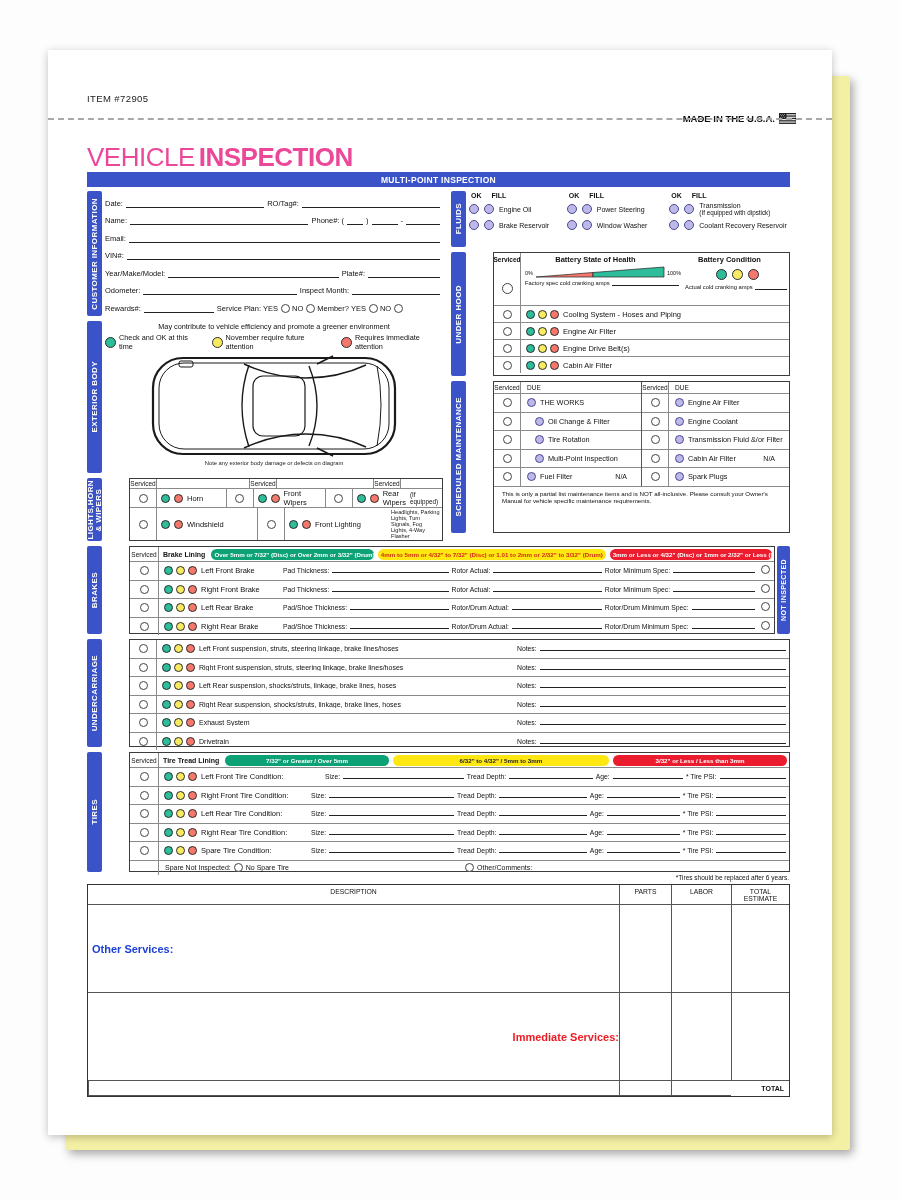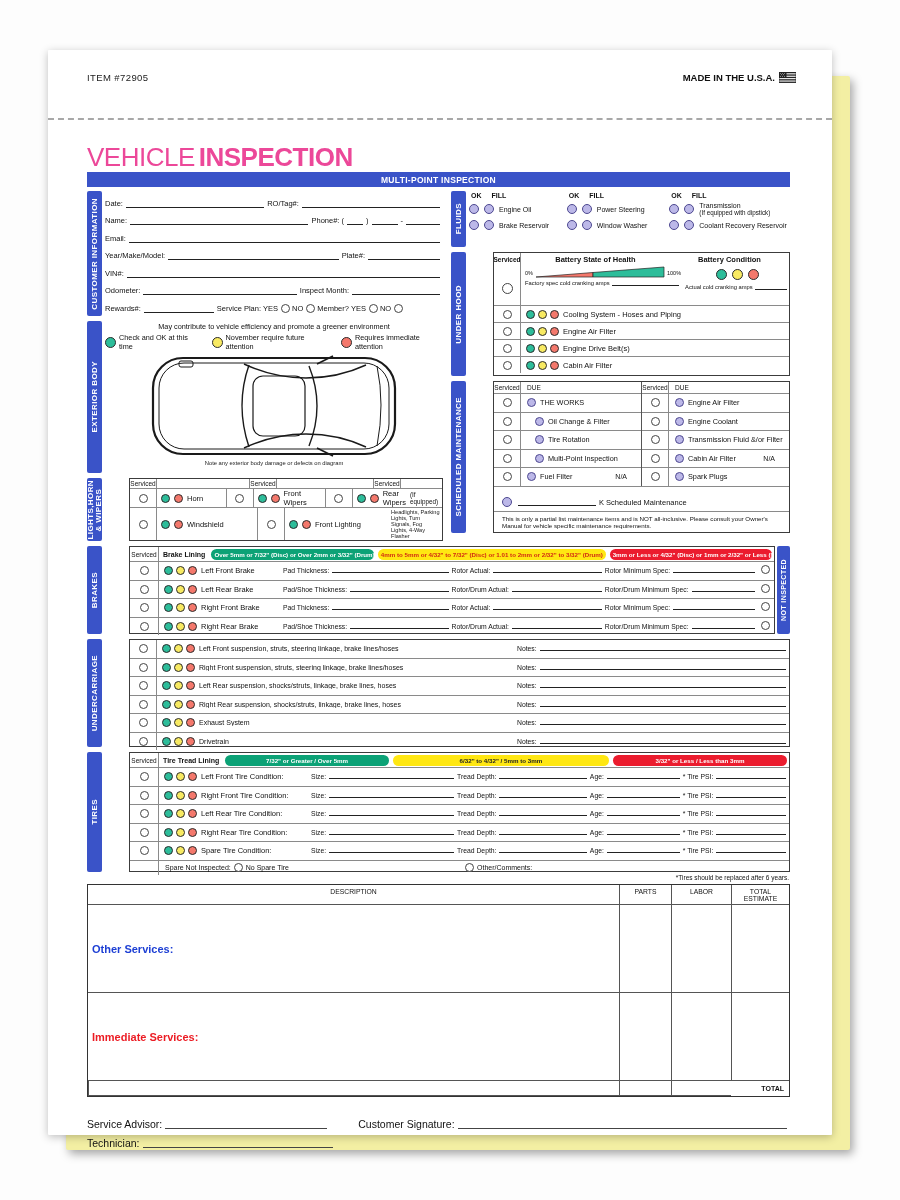--- a/index.html
+++ b/index.html
@@ -10,21 +10,21 @@
   }
   
   .sheet-yellow{position:absolute;left:66px;top:76px;width:784px;height:1074px;
     background:var(--copy-yellow,#f3efa3);border-radius:2px;
     box-shadow:3px 4px 10px rgba(0,0,0,.35);}
   .sheet{position:absolute;left:48px;top:50px;width:784px;height:1085px;
     background:#fff;border-radius:1px;box-shadow:0 2px 9px rgba(0,0,0,.25);}
   .perf-line{position:absolute;left:0;right:0;top:68px;border-top:2px dashed #a8a8a8;}
   .item-line{position:absolute;left:39px;right:36px;top:22px;display:flex;justify-content:space-between;align-items:center;}
   .item-no{font-size:9.5px;letter-spacing:.4px;color:#222;}
-  .made-in{font-size:9.5px;font-weight:bold;display:flex;align-items:center;gap:4px;}
+  .made-in{font-size:9.5px;font-weight:bold;display:flex;align-items:center;gap:4px;margin-top:41px;}
   .content{position:absolute;left:39px;right:42px;top:94px;}
 
   
   .title{font-size:26px;line-height:26px;letter-spacing:-.5px;color:#ec4899;}
   .title .light{font-weight:normal;}
   .title .bold{font-weight:800;margin-left:4px;}
   .banner{background:var(--blue,#3a53c8);color:#fff;text-align:center;font-weight:bold;
     font-size:8.5px;letter-spacing:.3px;padding:2.5px 0;margin:2px 0 4px 0;}
 
   
@@ -120,21 +120,21 @@
 
   
   .etab{border:1.3px solid #333;display:grid;grid-template-columns:1fr 52px 60px 58px;}
   .etab .th{font-size:6.8px;text-align:center;padding:2.5px 1px;border-bottom:1px solid #555;}
   .etab .cl{border-left:1px solid #555;}
   .etab .cell{border-bottom:1px solid #555;}
   .etab .desc-cell{height:49px;padding:3px 0 0 4px;font-size:11px;font-weight:bold;margin-top:35px;}
   .etab .tot-row{height:15px;display:flex;align-items:center;justify-content:flex-end;padding-right:5px;font-size:7px;font-weight:bold;}
   .etab .last{border-bottom:none;}
   .est-blue{color:var(--est-blue,#1d3fd4);}
-  .est-red{color:var(--est-red,#ec1c24);}
+  .est-red{color:var(--est-red,#ec1c24);text-align:right;}
   .est-yellow{color:var(--est-yellow,#ffe712);text-shadow:-1px 0 #000,1px 0 #000,0 -1px #000,0 1px #000,-1px -1px #000,1px 1px #000,-1px 1px #000,1px -1px #000;}
   .footnote{text-align:right;font-size:6.5px;margin:2px 1px 3px 0;}
 
   
   .sig{font-size:10.5px;margin-top:14px;}
   .sigrow{display:flex;align-items:flex-end;height:19px;}
   .sig .ln{border-bottom:1px solid #444;}
 </style>
 </head>
 <body>
@@ -201,28 +201,28 @@
                 <span class="lbl">)</span>
                 <span class="ln lnw" style="width:26px"></span>
                 <span class="lbl">-</span>
                 <span class="ln lnw" style="width:34px"></span>
               </div>
             <div class="fr">
                 <span class="lbl">Email:</span>
                 <span class="ln"></span>
               </div>
             <div class="fr">
+                <span class="lbl">VIN#:</span>
+                <span class="ln"></span>
+              </div>
+            <div class="fr">
                 <span class="lbl">Year/Make/Model:</span>
                 <span class="ln"></span>
                 <span class="lbl">Plate#:</span>
                 <span class="ln lnw" style="width:72px"></span>
-              </div>
-            <div class="fr">
-                <span class="lbl">VIN#:</span>
-                <span class="ln"></span>
               </div>
             <div class="fr">
                 <span class="lbl">Odometer:</span>
                 <span class="ln"></span>
                 <span class="lbl">Inspect Month:</span>
                 <span class="ln lnw" style="width:88px"></span>
               </div>
             <div class="fr">
                 <span class="lbl">Rewards#:</span>
                 <span class="ln lnw" style="width:70px"></span>
@@ -623,25 +623,20 @@
                       <span class="c cw"></span>
                     </span>
                     <span class="vsep"></span>
                     <span class="due-cell">
                       <span class="c cp"></span>
                       <span>Spark Plugs</span>
                     </span>
                   </div>
               </div>
             </div>
-            <div class="kline">
-              <span class="c cp" style="width:10px;height:10px;margin-right:3px;"></span>
-              <span class="ln lnw" style="width:78px"></span>
-              <span>K Scheduled Maintenance</span>
-            </div>
             <div class="note">This is only a partial list maintenance items and is NOT all-inclusive.  Please consult your Owner's Manual for vehicle specific maintenance requirements.</div>
           </div>
         </div>
       </div>
     </div>
 
     <div class="sec wide" style="height:88px;">
       <div class="vbar">
         <span class="vtext">BRAKES</span>
       </div>
@@ -683,56 +678,56 @@
           <div class="trow" style="min-height:17.5px;">
             <span class="scell" style="width:28px">
                 <span class="c cw"></span>
               </span>
               <span class="vsep"></span>
             <span class="dots">
                 <span class="c cg"></span>
                 <span class="c cy"></span>
                 <span class="c cr"></span>
               </span>
-            <span class="rowlbl t7" style="width:82px">Left Rear Brake</span>
+            <span class="rowlbl t7" style="width:82px">Right Front Brake</span>
             <span class="fldpair" style="flex:1.1">
-                <span class="lbl">Pad/Shoe Thickness:</span>
+                <span class="lbl">Pad Thickness:</span>
                 <span class="ln"></span>
               </span>
             <span class="fldpair">
-                <span class="lbl">Rotor/Drum Actual:</span>
+                <span class="lbl">Rotor Actual:</span>
                 <span class="ln"></span>
               </span>
             <span class="fldpair">
-                <span class="lbl">Rotor/Drum Minimum Spec:</span>
+                <span class="lbl">Rotor Minimum Spec:</span>
                 <span class="ln"></span>
               </span>
             <span style="width:16px;flex:none;text-align:center;"><span class="c cw"></span></span>
           </div>
           <div class="trow" style="min-height:17.5px;">
             <span class="scell" style="width:28px">
                 <span class="c cw"></span>
               </span>
               <span class="vsep"></span>
             <span class="dots">
                 <span class="c cg"></span>
                 <span class="c cy"></span>
                 <span class="c cr"></span>
               </span>
-            <span class="rowlbl t7" style="width:82px">Right Front Brake</span>
+            <span class="rowlbl t7" style="width:82px">Left Rear Brake</span>
             <span class="fldpair" style="flex:1.1">
-                <span class="lbl">Pad Thickness:</span>
+                <span class="lbl">Pad/Shoe Thickness:</span>
                 <span class="ln"></span>
               </span>
             <span class="fldpair">
-                <span class="lbl">Rotor Actual:</span>
+                <span class="lbl">Rotor/Drum Actual:</span>
                 <span class="ln"></span>
               </span>
             <span class="fldpair">
-                <span class="lbl">Rotor Minimum Spec:</span>
+                <span class="lbl">Rotor/Drum Minimum Spec:</span>
                 <span class="ln"></span>
               </span>
             <span style="width:16px;flex:none;text-align:center;"><span class="c cw"></span></span>
           </div>
           <div class="trow" style="min-height:17.5px;">
             <span class="scell" style="width:28px">
                 <span class="c cw"></span>
               </span>
               <span class="vsep"></span>
             <span class="dots">
@@ -882,21 +877,21 @@
         <div class="trow first" style="min-height:17.5px;border-top:none;">
           <span class="scell" style="width:28px">
               <span class="c cw"></span>
             </span>
             <span class="vsep"></span>
           <span class="dots">
               <span class="c cg"></span>
               <span class="c cy"></span>
               <span class="c cr"></span>
             </span>
-          <span class="rowlbl t7" style="width:110px">Left Front Tire Condition:</span>
+          <span class="rowlbl t7" style="width:124px">Left Front Tire Condition:</span>
           <span class="fldpair" style="flex:1.1">
               <span class="lbl">Size:</span>
               <span class="ln"></span>
             </span>
           <span class="fldpair" style="flex:1">
               <span class="lbl">Tread Depth:</span>
               <span class="ln"></span>
             </span>
           <span class="fldpair" style="flex:.7">
               <span class="lbl">Age:</span>
@@ -1055,27 +1050,14 @@
       <div class="cell cl"></div>
       <div class="cell cl"></div>
       <div class="cell cl"></div>
 
       <div class="tot-row last">TOTAL</div>
       <div class="cl last"></div>
       <div class="cl last"></div>
       <div class="cl last"></div>
     </div>
 
-    <div class="sig">
-      <div class="sigrow">
-        <span>Service Advisor:</span>
-        <span class="ln lnw" style="width:162px"></span>
-        <span style="width:28px"></span>
-        <span>Customer Signature:</span>
-        <span class="ln"></span>
-      </div>
-      <div class="sigrow">
-        <span>Technician:</span>
-        <span class="ln lnw" style="width:190px"></span>
-      </div>
-    </div>
   </div>
 </div>
 
 </body></html>

